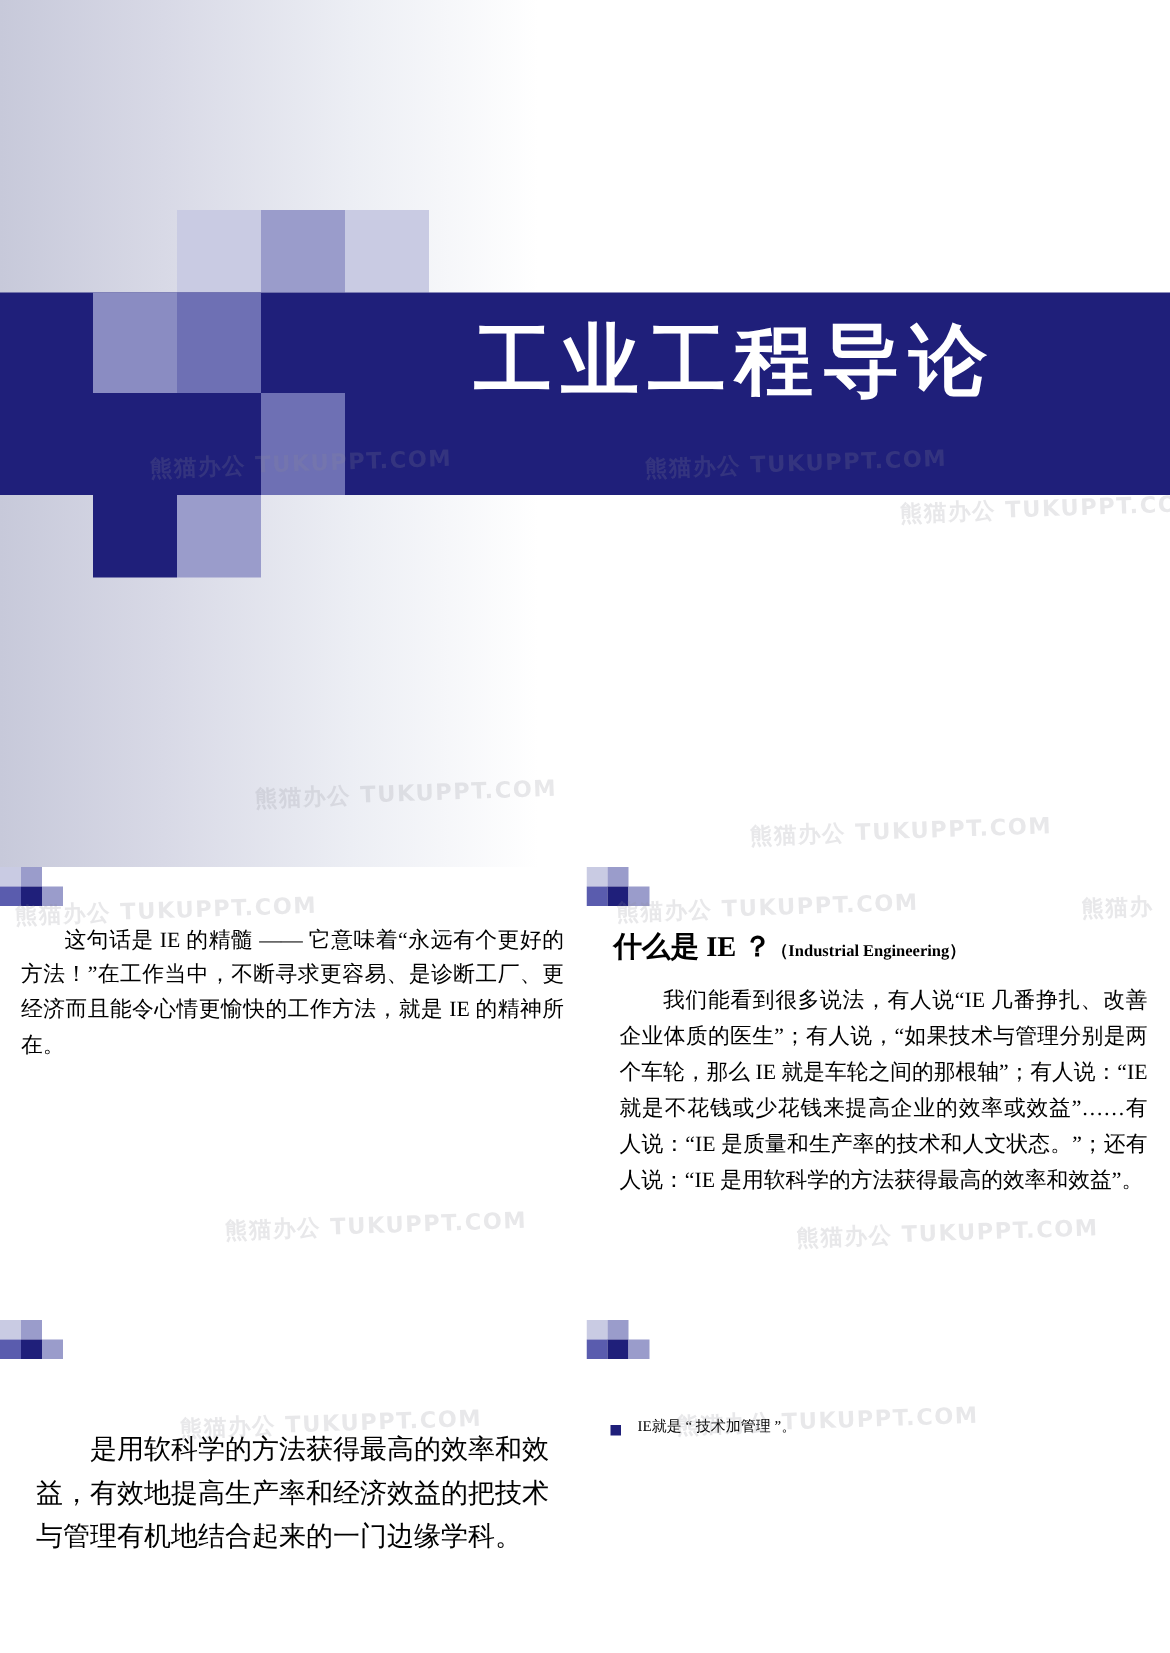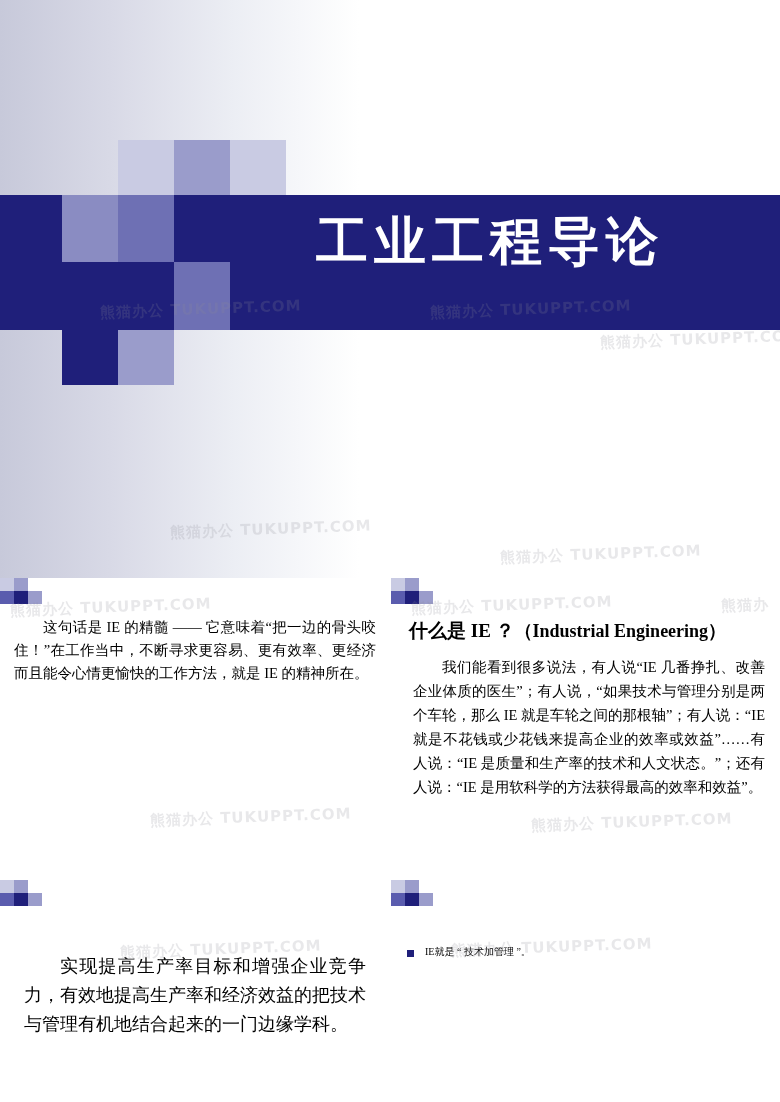--- a/index.html
+++ b/index.html
@@ -102,21 +102,21 @@
   }
 
   .s3-heading {
     position: absolute;
     left: 18px;
     top: 40px;
     font-size: 19px;
     font-weight: bold;
   }
   .s3-heading .small {
-    font-size: 18px;
+    font-size: 11px;
   }
   .s3-body {
     position: absolute;
     left: 22px;
     top: 78px;
     width: 352px;
     font-size: 14.5px;
     line-height: 1.65;
     text-align: justify;
   }
@@ -210,21 +210,21 @@
   <div class="slide slide2">
     <div class="slide-deco">
       <div class="deco-sq" style="left:0px; top:0px; width:14px; height:13px; background:#c9cbe3;"></div>
       <div class="deco-sq" style="left:14px; top:0px; width:14px; height:13px; background:#9a9ccb;"></div>
       <div class="deco-sq" style="left:0px; top:13px; width:14px; height:13px; background:#5a5cae;"></div>
       <div class="deco-sq" style="left:14px; top:13px; width:14px; height:13px; background:#1f1f7a;"></div>
       <div class="deco-sq" style="left:28px; top:13px; width:14px; height:13px; background:#9a9ccb;"></div>
     </div>
 
     <div class="s2-body">
-      <p>这句话是 IE 的精髓 —— 它意味着“把一边的骨头咬住！”在工作当中，不断寻求更容易、更有效率、更经济而且能令心情更愉快的工作方法，就是 IE 的精神所在。</p>
+      <p>这句话是 IE 的精髓 —— 它意味着“永远有个更好的方法！”在工作当中，不断寻求更容易、是诊断工厂、更经济而且能令心情更愉快的工作方法，就是 IE 的精神所在。</p>
     </div>
 
     <div class="wm" style="left:10px; top:20px; transform:rotate(-2deg);">熊猫办公 TUKUPPT.COM</div>
     <div class="wm" style="left:150px; top:230px; transform:rotate(-2deg);">熊猫办公 TUKUPPT.COM</div>
   </div>
 
   <div class="slide slide3">
     <div class="slide-deco">
       <div class="deco-sq" style="left:0px; top:0px; width:14px; height:13px; background:#c9cbe3;"></div>
       <div class="deco-sq" style="left:14px; top:0px; width:14px; height:13px; background:#9a9ccb;"></div>
@@ -249,21 +249,21 @@
   <div class="slide slide4">
     <div class="slide-deco">
       <div class="deco-sq" style="left:0px; top:0px; width:14px; height:13px; background:#c9cbe3;"></div>
       <div class="deco-sq" style="left:14px; top:0px; width:14px; height:13px; background:#9a9ccb;"></div>
       <div class="deco-sq" style="left:0px; top:13px; width:14px; height:13px; background:#5a5cae;"></div>
       <div class="deco-sq" style="left:14px; top:13px; width:14px; height:13px; background:#1f1f7a;"></div>
       <div class="deco-sq" style="left:28px; top:13px; width:14px; height:13px; background:#9a9ccb;"></div>
     </div>
 
     <div class="s4-body">
-      <p>实现提高生产率目标和增强企业竞争力，有效地提高生产率和经济效益的把技术与管理有机地结合起来的一门边缘学科。</p>
+      <p>是用软科学的方法获得最高的效率和效益，有效地提高生产率和经济效益的把技术与管理有机地结合起来的一门边缘学科。</p>
     </div>
 
     <div class="wm" style="left:120px; top:60px; transform:rotate(-2deg);">熊猫办公 TUKUPPT.COM</div>
   </div>
 
   <div class="slide slide5">
     <div class="slide-deco">
       <div class="deco-sq" style="left:0px; top:0px; width:14px; height:13px; background:#c9cbe3;"></div>
       <div class="deco-sq" style="left:14px; top:0px; width:14px; height:13px; background:#9a9ccb;"></div>
       <div class="deco-sq" style="left:0px; top:13px; width:14px; height:13px; background:#5a5cae;"></div>

